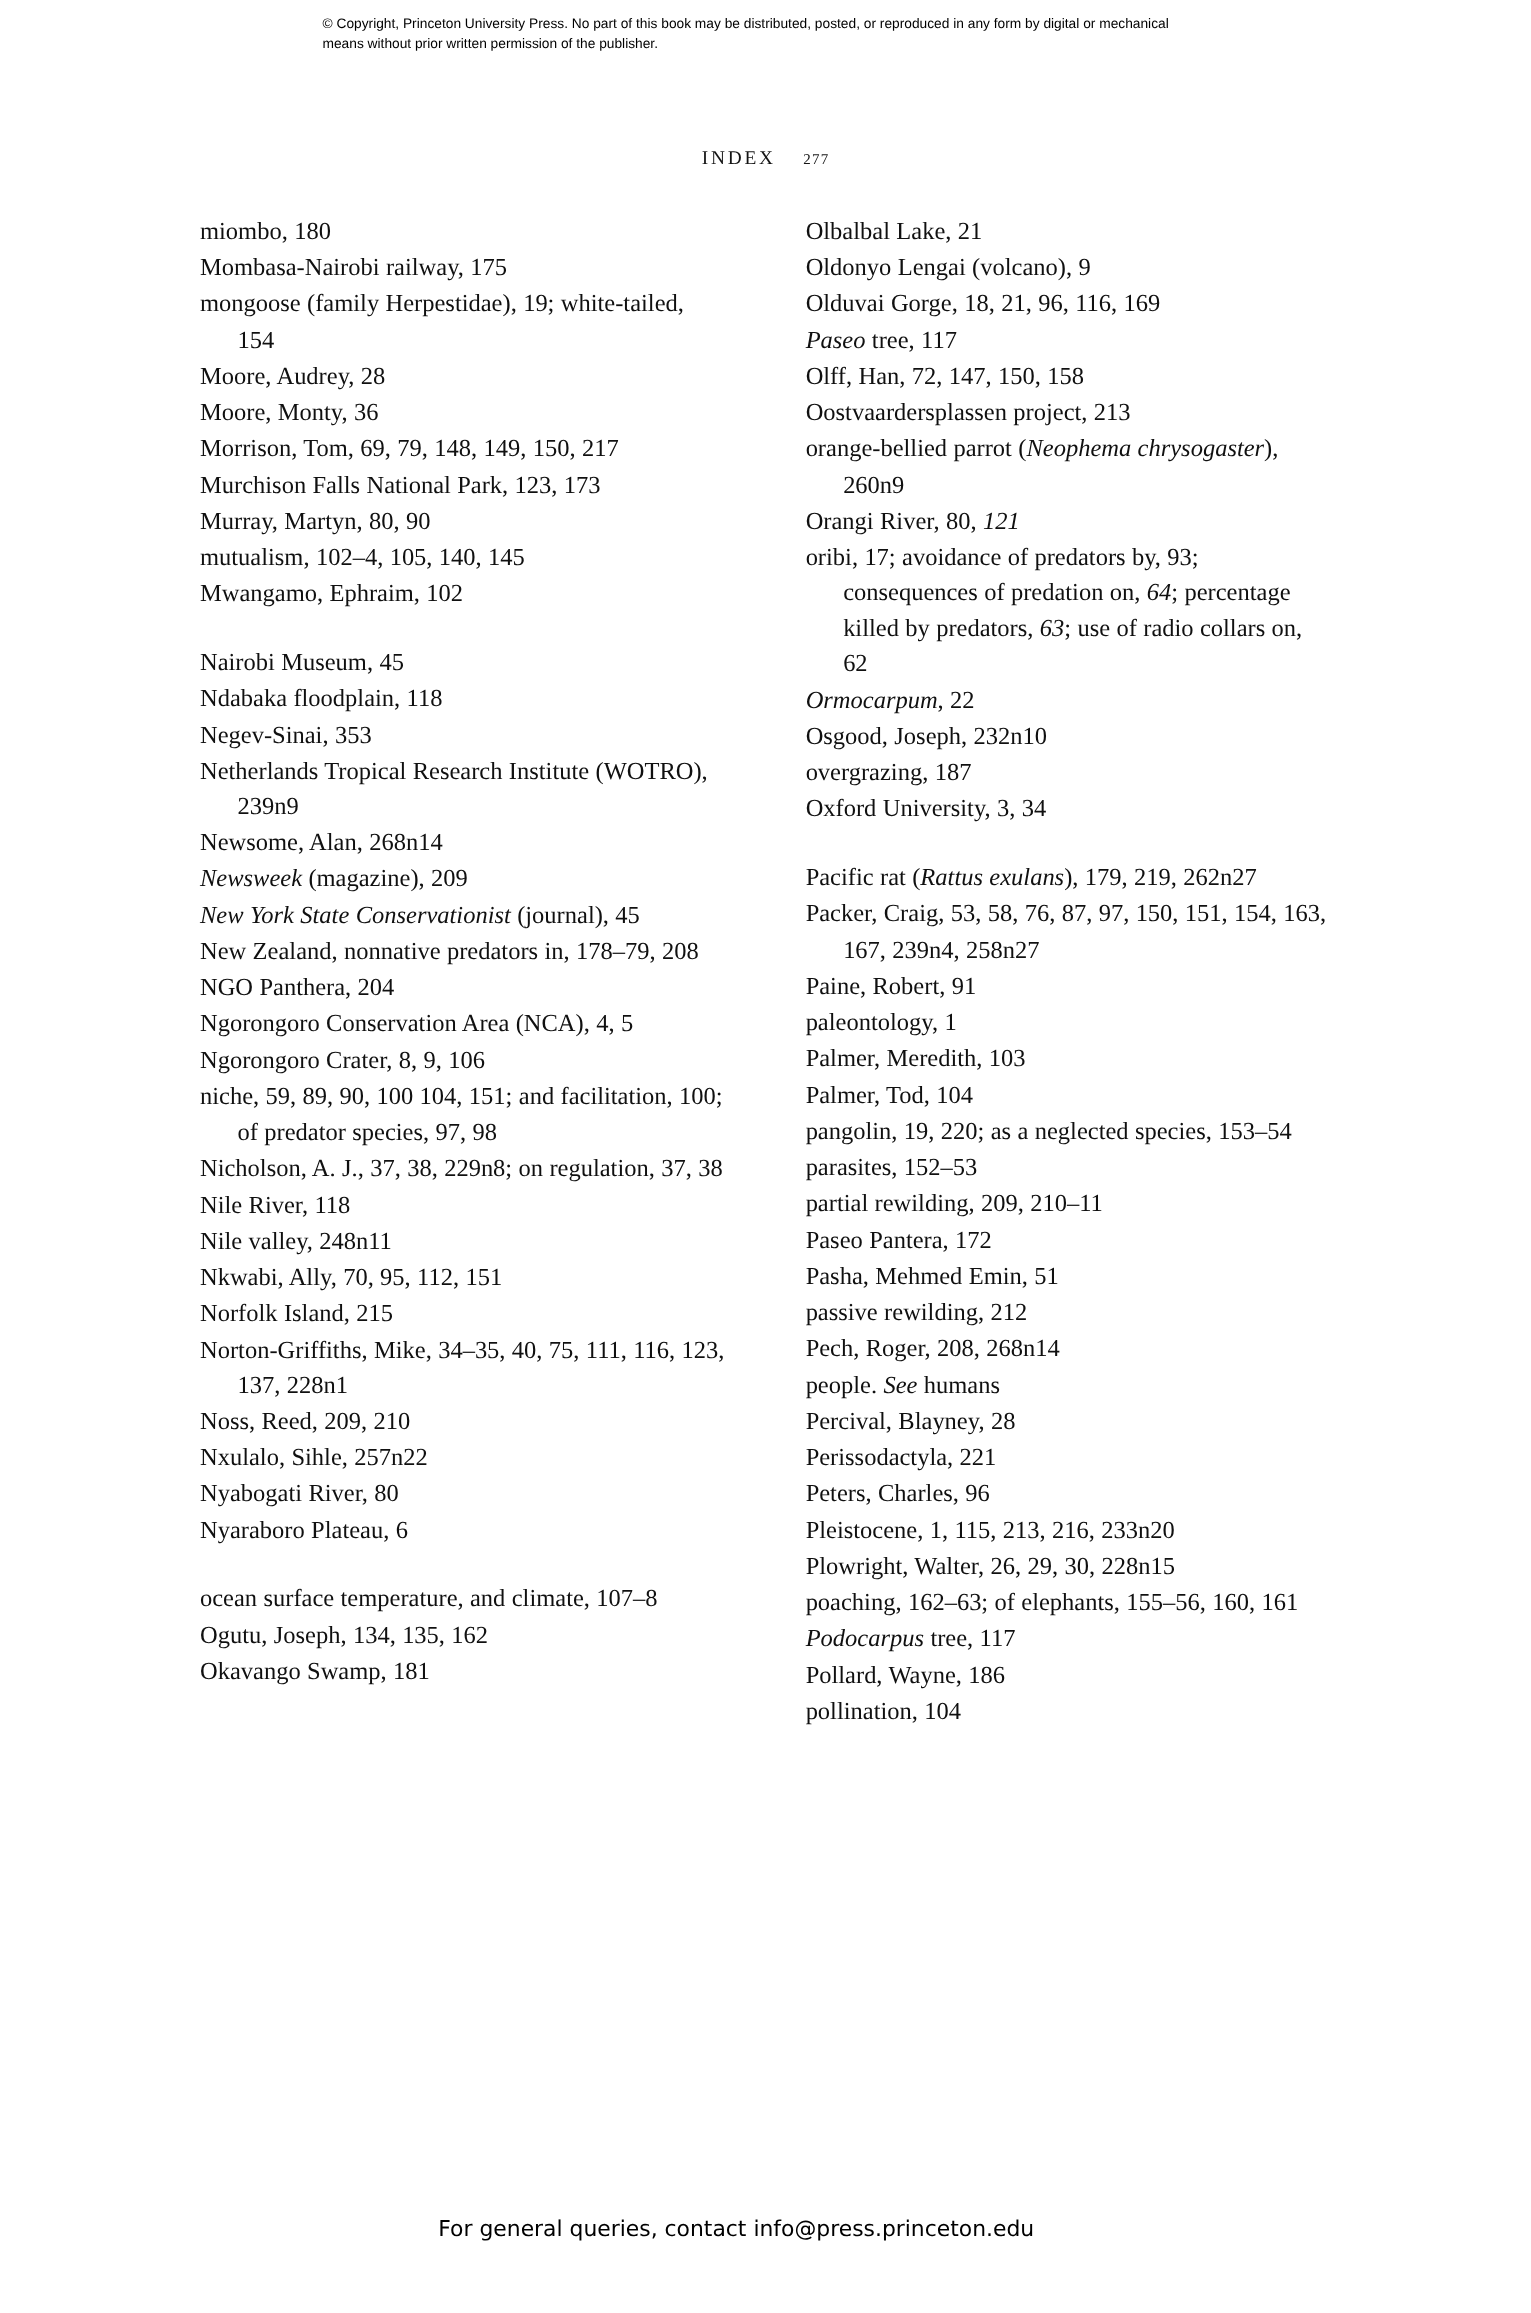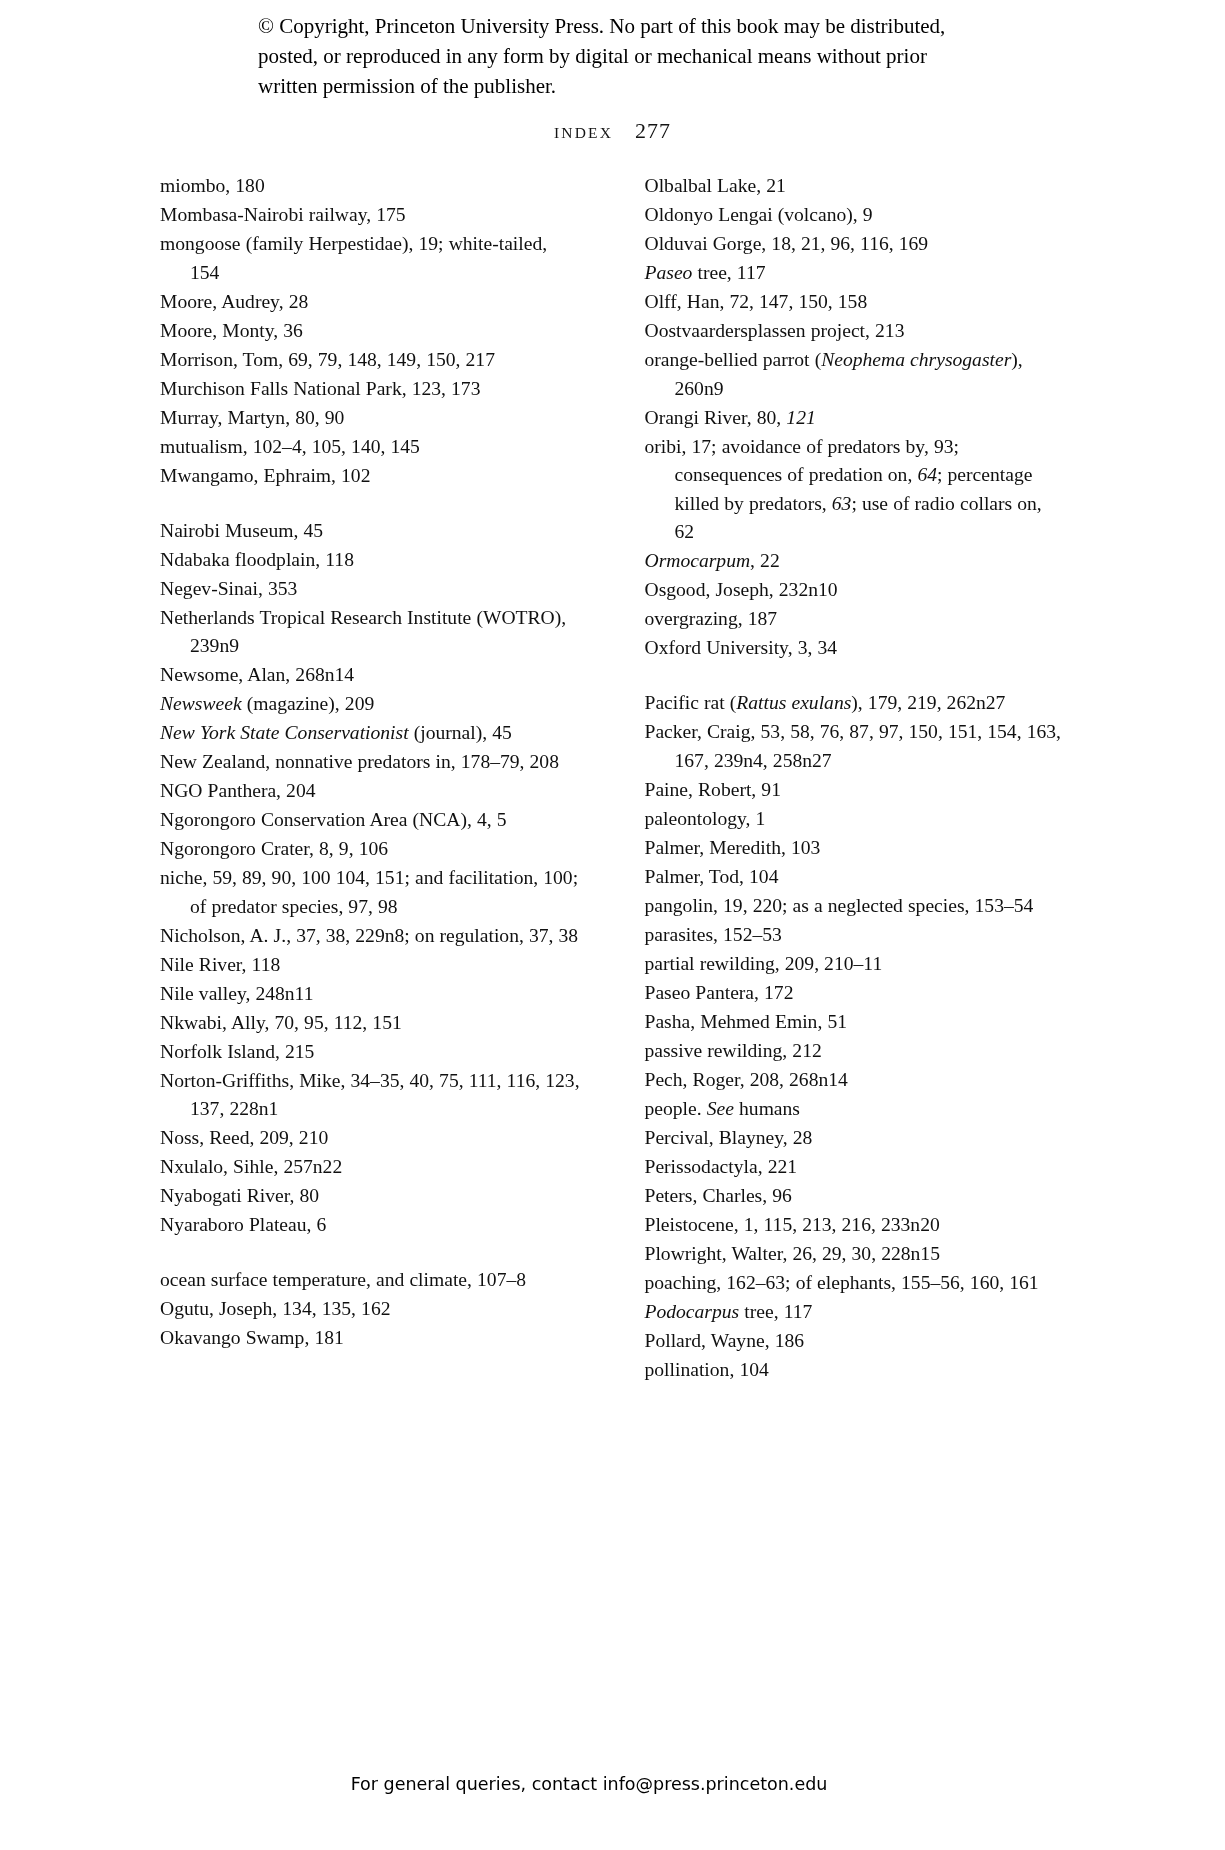--- a/index.html
+++ b/index.html
@@ -14,42 +14,42 @@
     color: #101010;
     position: relative;
     overflow: hidden;
   }
 
   .copyright {
     position: absolute;
     top: 12px;
     left: 258px;
     width: 700px;
-    font-family: Liberation Serif, serif;
-    font-size: 21px;
+    font-family: Liberation Sans, sans-serif;
+    font-size: 11px;
     line-height: 1.42;
     color: #000000;
     text-align: left;
   }
 
   .running-head {
     position: absolute;
     top: 118px;
     left: 0;
     width: 1225px;
     text-align: center;
     font-family: "Liberation Serif", serif;
     font-size: 15.5px;
     letter-spacing: 2.2px;
     color: #141414;
   }
   .running-head .folio {
     margin-left: 22px;
     letter-spacing: 1px;
-    font-size: 22px;
+    font-size: 12px;
   }
 
   .columns {
     position: absolute;
     top: 172px;
     left: 160px;
     width: 905px;
     display: flex;
     gap: 64px;
   }

